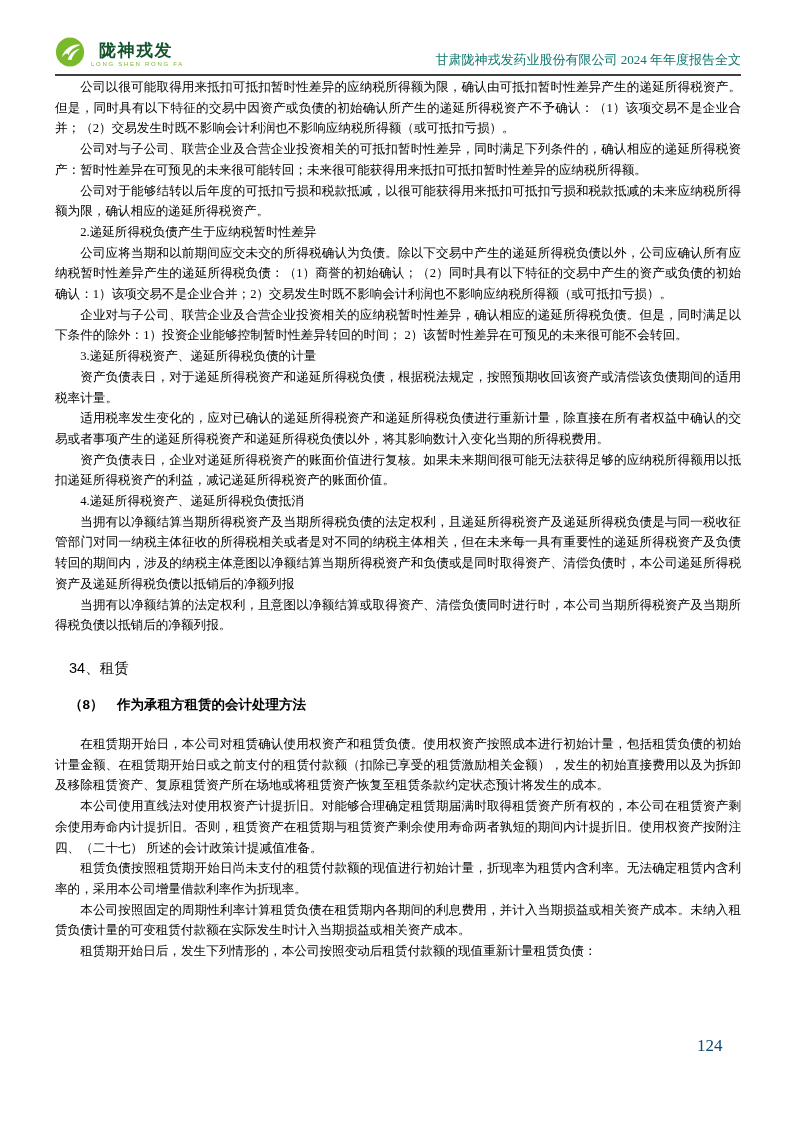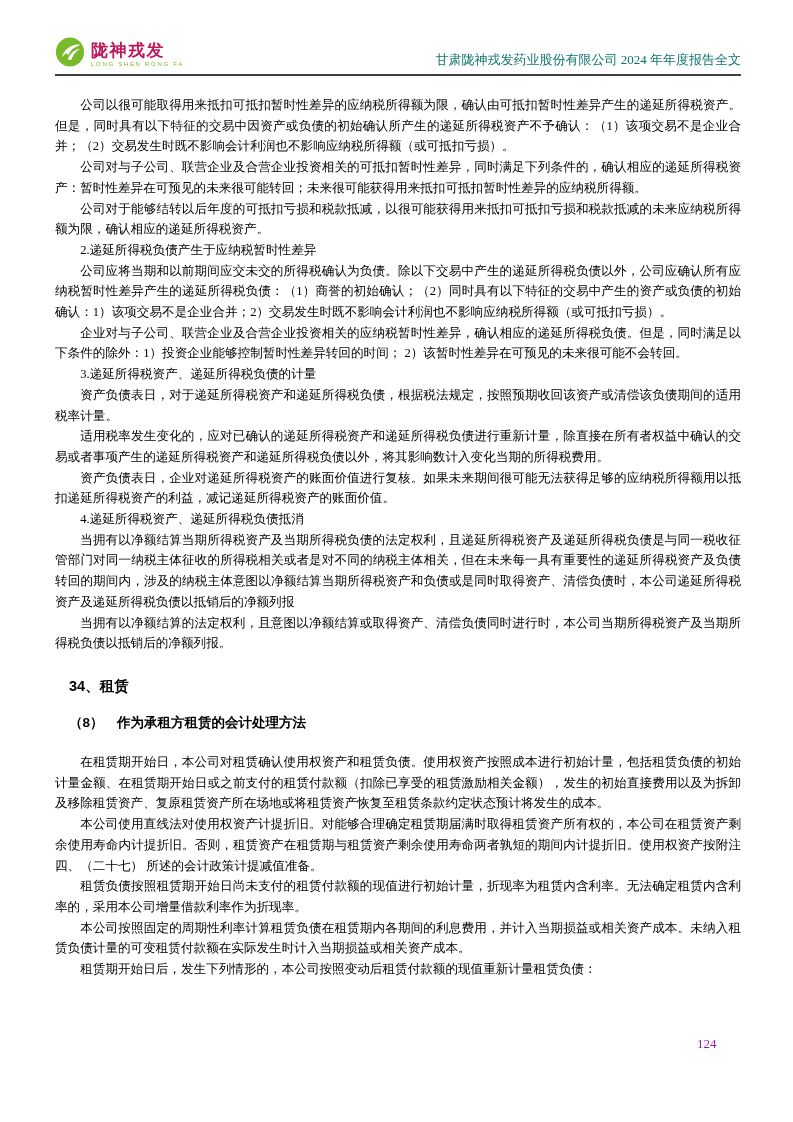--- a/index.html
+++ b/index.html
@@ -25,67 +25,67 @@
     justify-content: space-between;
     align-items: flex-end;
     padding-bottom: 3px;
   }
   .logo { display: flex; align-items: center; gap: 6px; }
   .logo-texts { display: flex; flex-direction: column; line-height: 1; }
   .brand-cn {
     font-family: "Liberation Sans", sans-serif;
     font-size: 17px;
     font-weight: bold;
-    color: #be185d;
+    color: #14532d;
     letter-spacing: 1.5px;
+    margin-left: 8px;
   }
   .brand-en {
     font-family: "Liberation Sans", sans-serif;
     font-size: 6px;
     color: #7ab82c;
     letter-spacing: 1.7px;
     margin-top: 2px;
   }
   .doc-title { font-size: 13px; color: #0f766e; padding-bottom: 2px; }
   
   .content {
     position: absolute;
     top: 77px;
     left: 55px;
     width: 686px;
-    padding-top: 18px;
   }
   .content p {
     margin: 0;
     font-size: 12.6px;
     line-height: 20.7px;
     text-align: justify;
     text-indent: 2em;
     word-break: break-all;
   }
   .sec-heading {
     margin: 23px 0 18px 14px;
     font-family: "Liberation Sans", sans-serif;
     font-size: 14.5px;
-    font-weight: bold;
+    font-weight: normal;
     color: #000;
   }
   .sec-subheading {
     margin: 0 0 20px 14px;
     font-family: "Liberation Sans", sans-serif;
     font-size: 13.5px;
     font-weight: bold;
     color: #000;
   }
   .page-number {
     position: absolute;
     top: 1036px;
     left: 697px;
-    font-size: 13px;
-    color: #a21caf;
+    font-size: 17px;
+    color: #0c4a6e;
   }
 </style>
 </head>
 <body>
 
 <div class="page">
 
   <div class="header">
     <div class="logo">
       <span>

